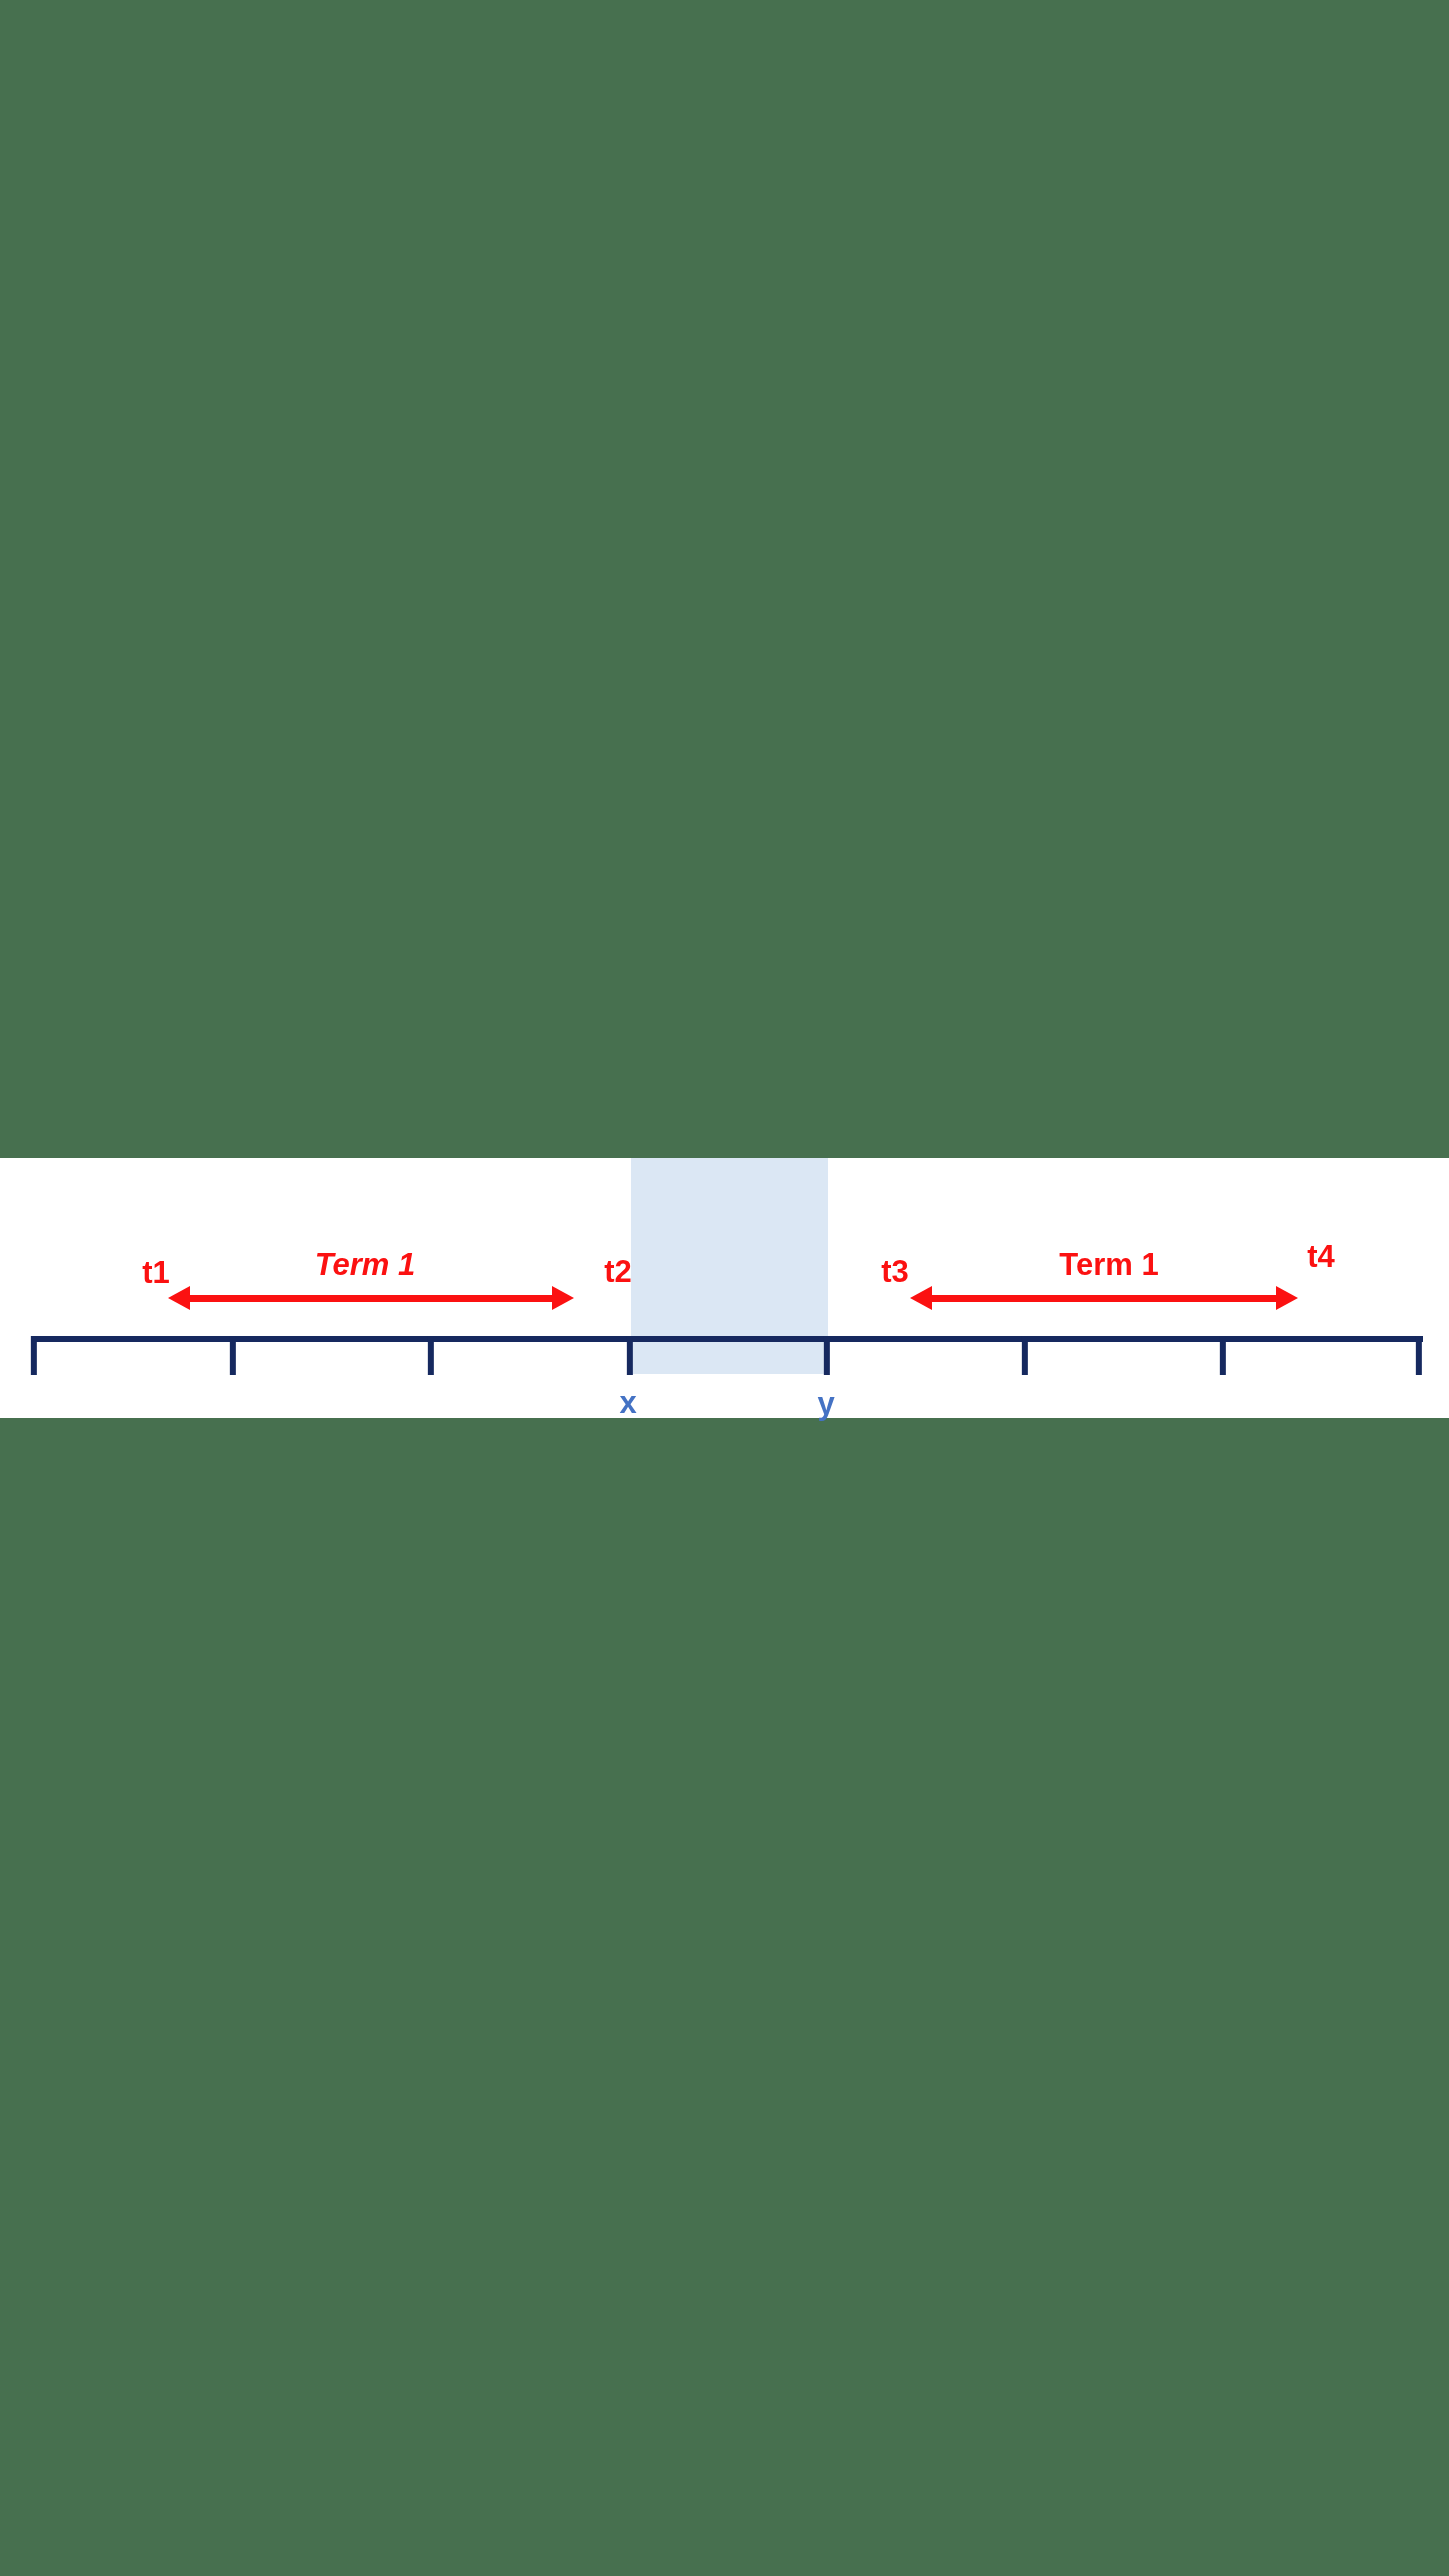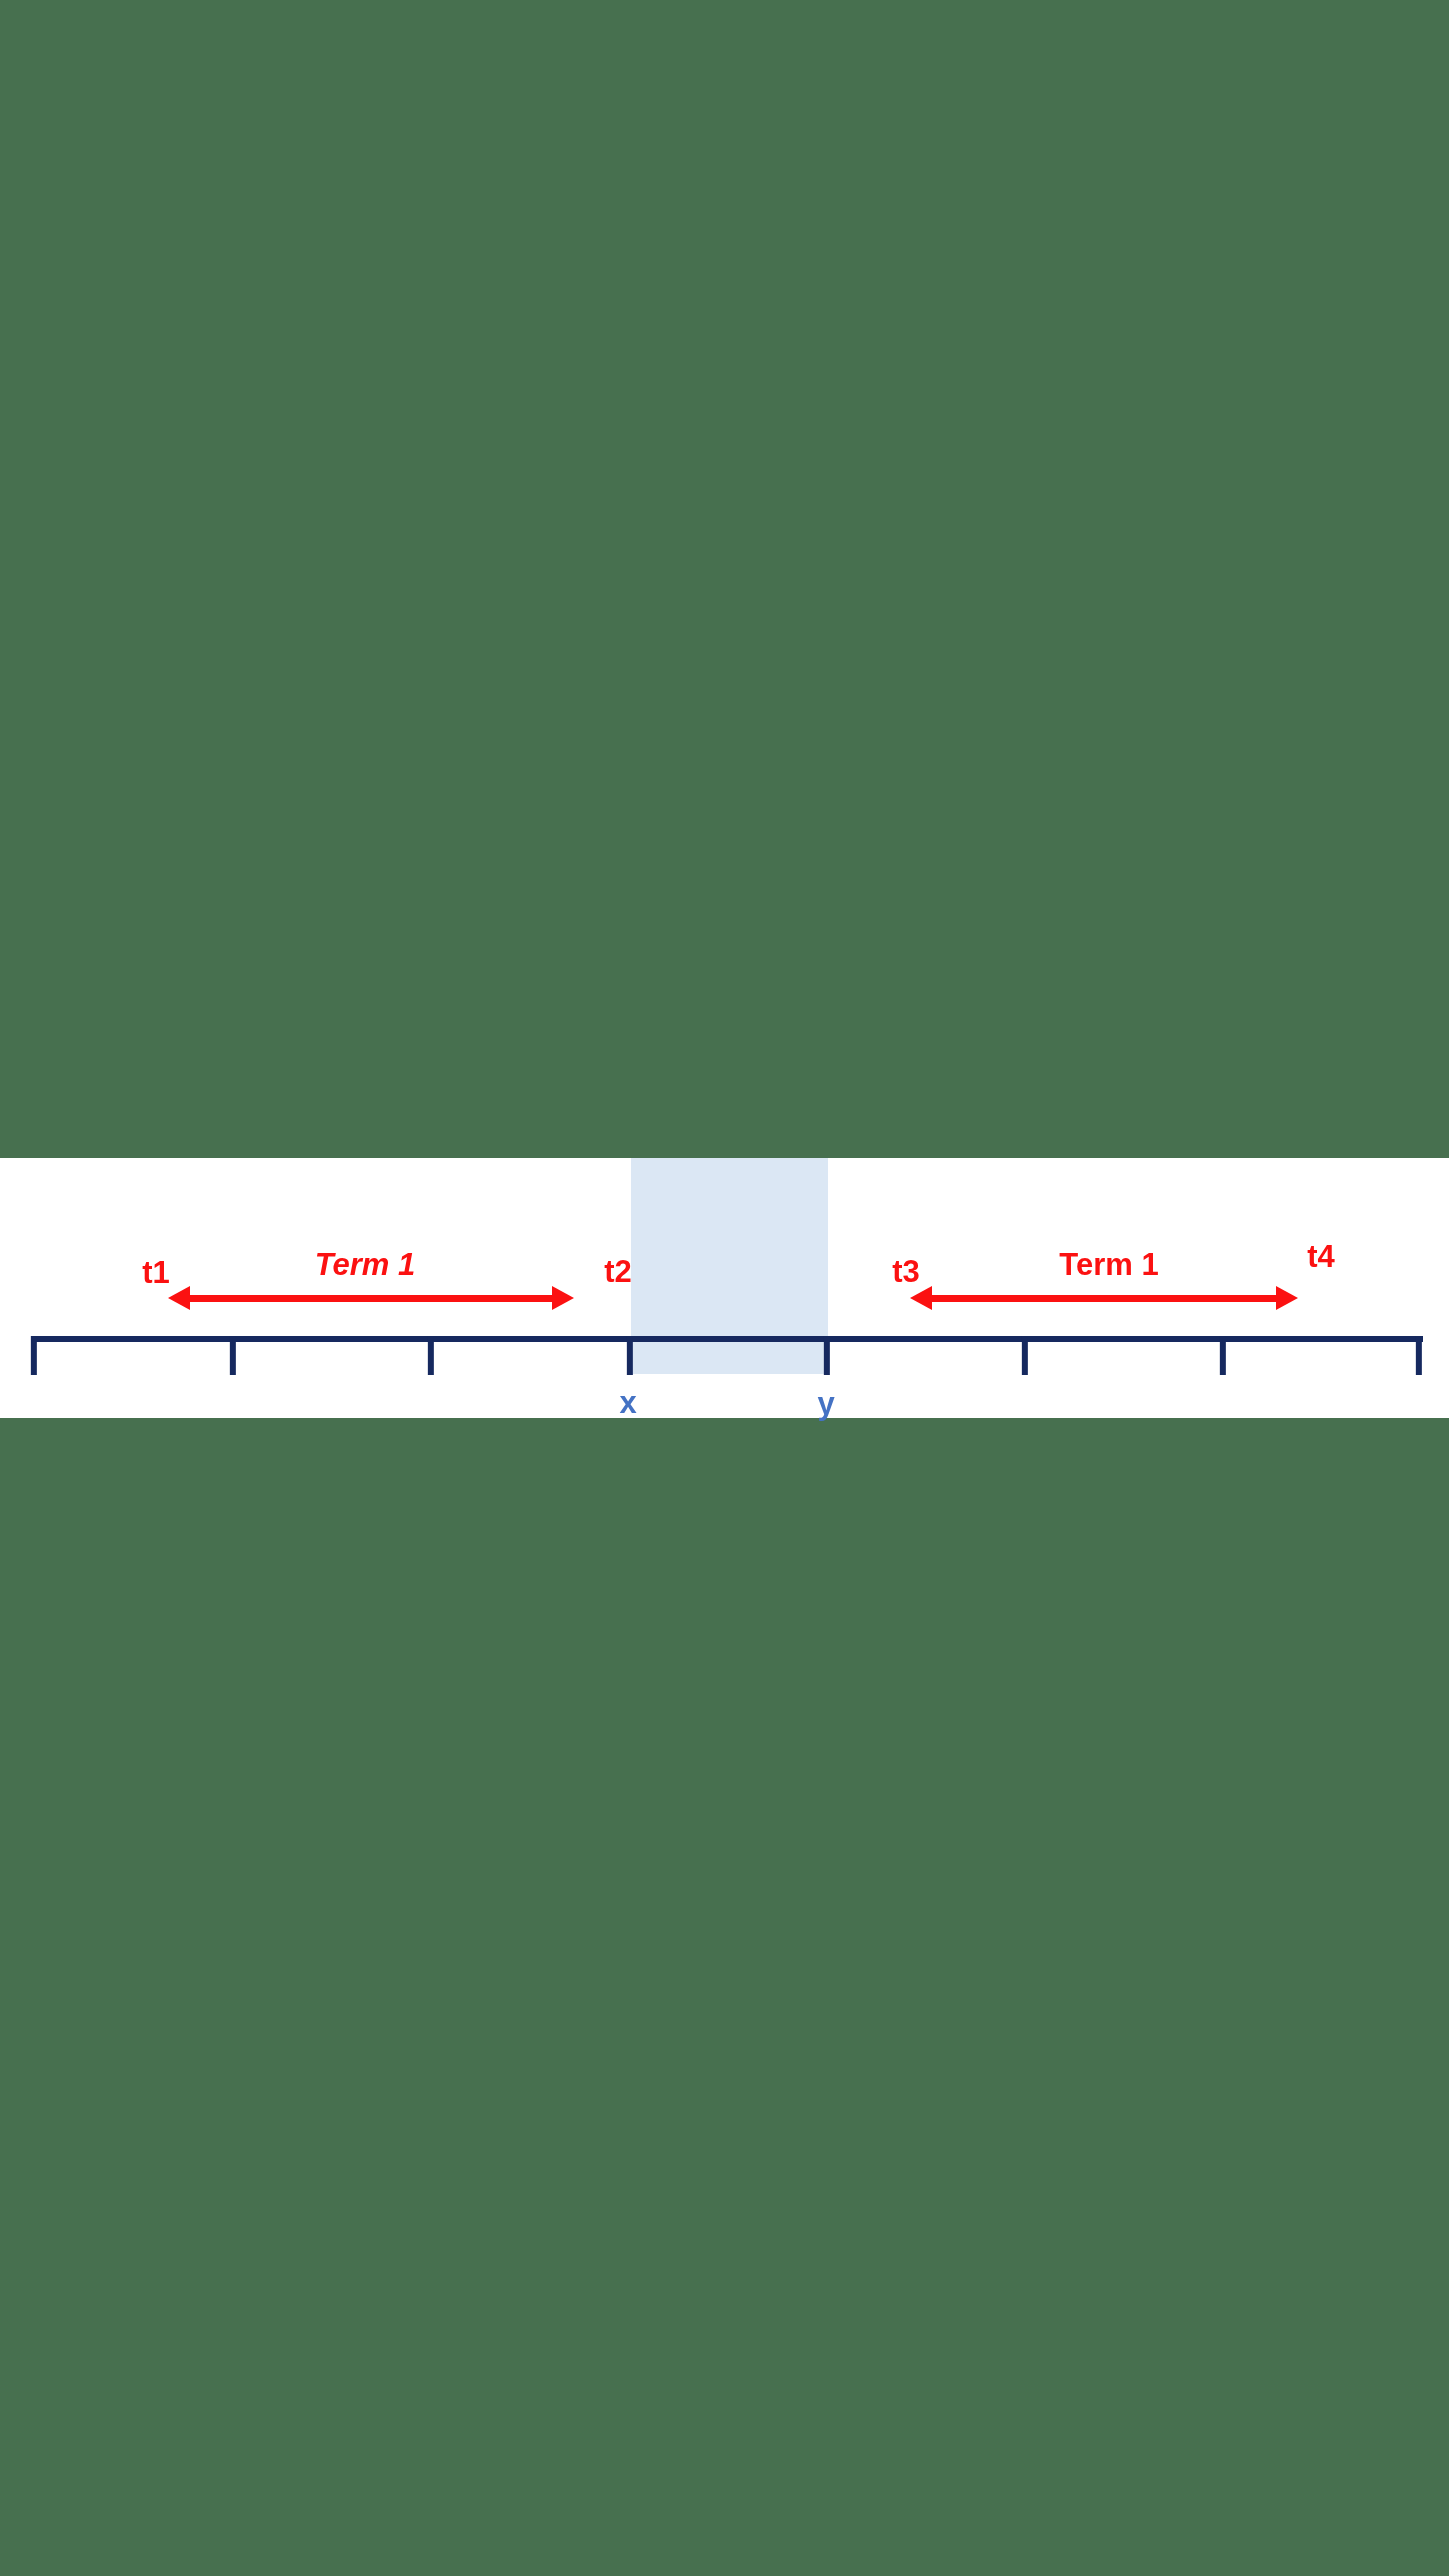--- a/index.html
+++ b/index.html
@@ -115,21 +115,21 @@
   }
 
   .arrow::after {
     right: 0;
     border-left: 22px solid var(--arrow-red, #fb1111);
   }
 
   
   .t1-label   { left: 156px;  top: 114px; }
   .t2-label   { left: 586px;  top: 113px; margin-left: 32px; }
-  .t3-label   { left: 895px;  top: 113px; margin-left: 11px; }
+  .t3-label   { left: 895px;  top: 113px; }
   .t4-label   { left: 1321px; top: 98px; text-align: right; }
   .term1-label{ left: 365px;  top: 106px; font-style: italic; }
   .term2-label{ left: 1109px; top: 106px; }
 
   .term1-arrow { left: 168px;  top: 128px; width: 406px; }
   .term2-arrow { left: 910px; top: 128px; width: 388px; }
 
   .x-label { left: 628px; top: 244px; }
   .y-label { left: 826px; top: 245px; }
 </style>

